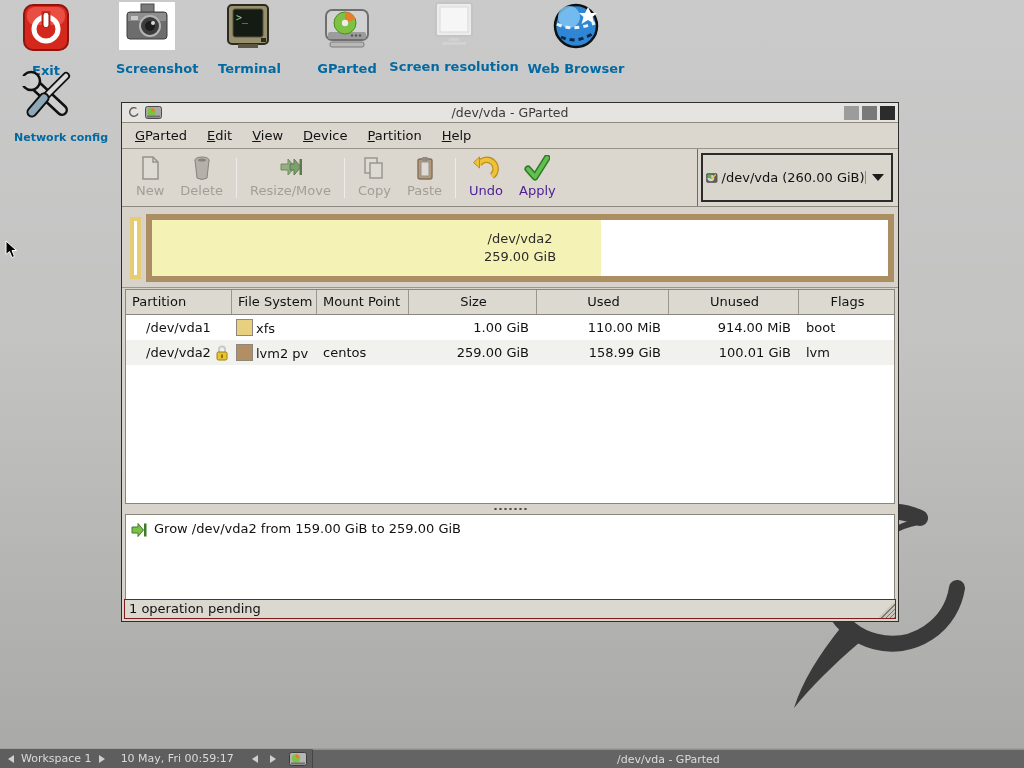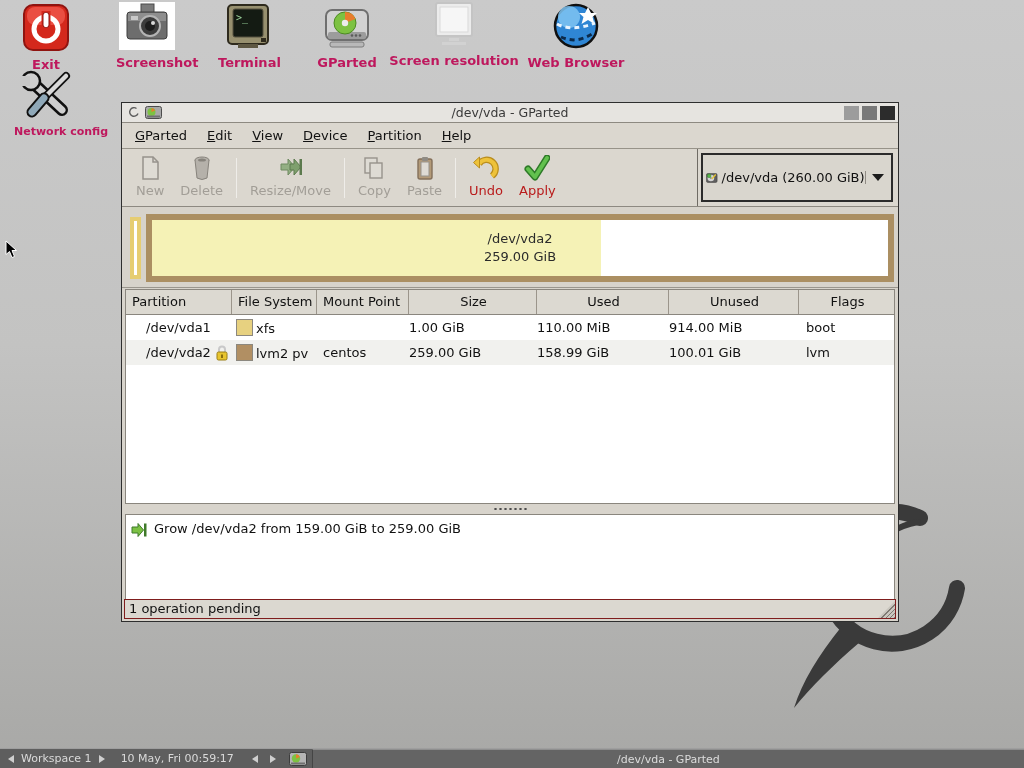--- a/index.html
+++ b/index.html
@@ -2,21 +2,21 @@
 <html><head>
 <meta charset="utf-8">
 <style>
   * { margin:0; padding:0; box-sizing:border-box; }
   html,body { width:1024px; height:768px; overflow:hidden; }
   body { font-family:"DejaVu Sans","Liberation Sans",sans-serif; position:relative;
          background:linear-gradient(180deg,#cacaca 0%,#c3c3c2 45%,#a8a8a6 100%); }
 
   
   .dicon { position:absolute; text-align:center; cursor:default; z-index:2; }
-  .dicon .ilabel { display:block; color:#be185d; font-weight:bold; font-size:13px; margin-top:5px; white-space:nowrap; }
+  .dicon .ilabel { display:block; color:#0369a1; font-weight:bold; font-size:13px; margin-top:11px; white-space:nowrap; }
   .dicon svg { display:block; margin:0 auto; }
   #icon-exit      { left:18px;  top:4px;  width:56px; }
   #icon-shot      { left:116px; top:2px;  width:62px; }
   #icon-term      { left:218px; top:4px;  width:60px; }
   #icon-gparted   { left:316px; top:6px;  width:62px; }
   #icon-screenres { left:386px; top:2px;  width:136px; }
   #icon-web       { left:516px; top:2px;  width:120px; }
   #icon-netconf   { left:14px;  top:70px; width:68px; }
   #icon-netconf .ilabel { font-size:11px; }
 
@@ -36,21 +36,21 @@
   .wb-min { background:#9c9c9c; } .wb-max { background:#797979; } .wb-close { background:#2c2c2c; }
 
   .menubar { height:26px; background:#dbd7cf; border-bottom:1px solid #979389;
              display:flex; align-items:center; padding-left:3px; font-size:13px; color:#111; }
   .menu-item { display:inline-block; padding:4px 10px; }
   .menu-item::first-letter { text-decoration:underline; }
 
   .toolbar { position:relative; height:58px; background:#dbd7cf; border-bottom:1px solid #8d8981;
              display:flex; align-items:flex-start; padding:5px 0 0 6px; }
   .tbtn { display:flex; flex-direction:column; align-items:center; gap:2px;
-          padding:1px 8px 0; font-size:13px; color:#b91c1c; }
+          padding:1px 8px 0; font-size:13px; color:#4c1d95; }
   .tbtn.disabled { color:#a29e97; }
   .tsep { width:1px; height:40px; background:#b3afa7; border-right:1px solid #efede9; margin:4px 5px 0; }
   .tright-sep { position:absolute; right:200px; top:0; bottom:0; width:1px; background:#6f6b64; }
   .combo { position:absolute; right:5px; top:4px; width:192px; height:49px;
            border:2px solid #2b2b2b; background:#d9d6ce; display:flex; align-items:center; padding:12px 3px; }
   .combo .ctext { font-size:13px; color:#111; margin-left:4px; white-space:nowrap; }
   .combo .csep { width:1px; align-self:stretch; margin:4px 0 4px auto; background:#8f8b84; }
   .combo .caret { width:0; height:0; border-left:6px solid transparent; border-right:6px solid transparent;
                   border-top:7px solid #1c1c1c; margin:0 4px 0 7px; }
 
@@ -70,21 +70,21 @@
   .th { font-size:13px; color:#111; padding:4px 4px 0 6px; border-right:1px solid #9b958b; white-space:nowrap; }
   .th.center { text-align:center; }
   .trow { height:25px; align-items:center; font-size:13px; color:#111; }
   .trow.alt { background:#f1f1ee; }
   .cell-part { padding-left:20px; display:flex; align-items:center; height:15px; }
   .cell-fs { display:flex; align-items:flex-end; gap:3px; padding-left:4px; }
   .swatch { width:17px; height:17px; border:1px solid #8c887f; flex:none; }
   .sw-xfs { background:#e7d180; }
   .sw-lvm { background:#b18f63; }
   .cell-mp { padding-left:6px; }
-  .num { text-align:left; padding-right:8px; }
+  .num { text-align:right; padding-right:8px; }
   .cell-flags { padding-left:7px; }
   .locksvg { margin-left:auto; margin-right:3px; }
 
   .splitter { position:absolute; left:3px; right:3px; top:401px; height:10px;
               display:flex; align-items:center; justify-content:center; }
   .split-dots { width:34px; height:4px;
                 background-image:radial-gradient(circle,#4c4c4c 1px,transparent 1.3px);
                 background-size:5px 4px; }
 
   .ops-pane { position:absolute; left:3px; right:3px; top:411px; height:86px;

